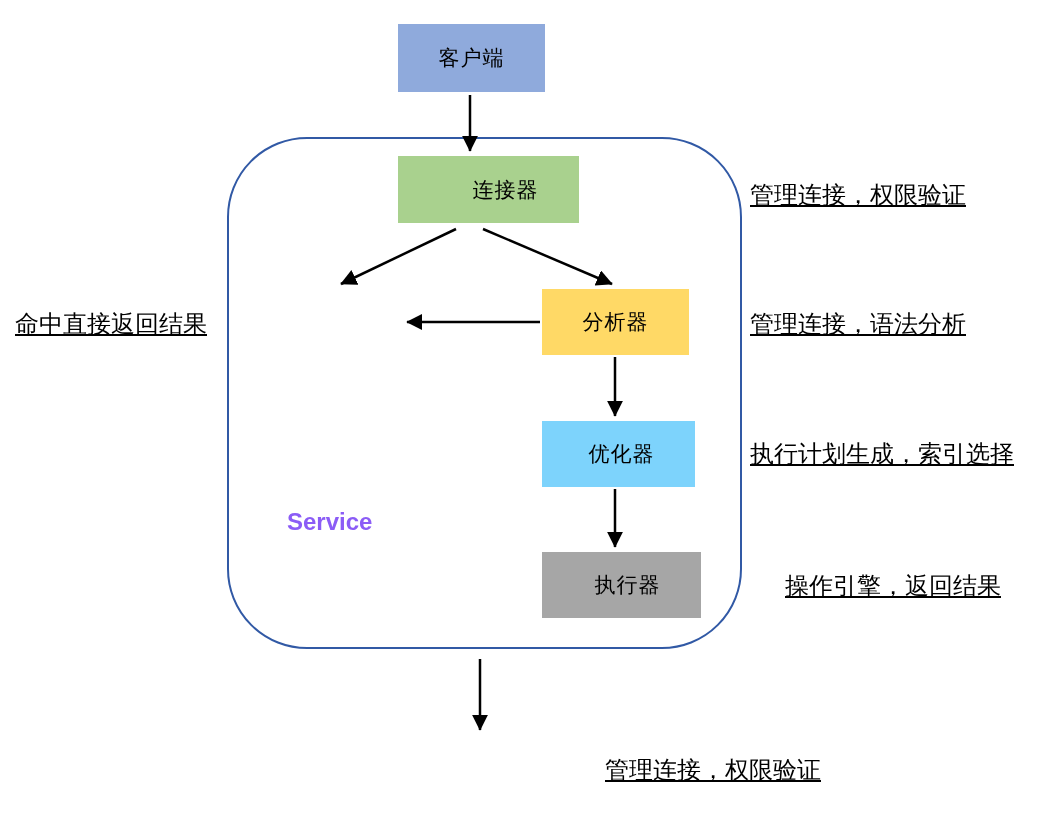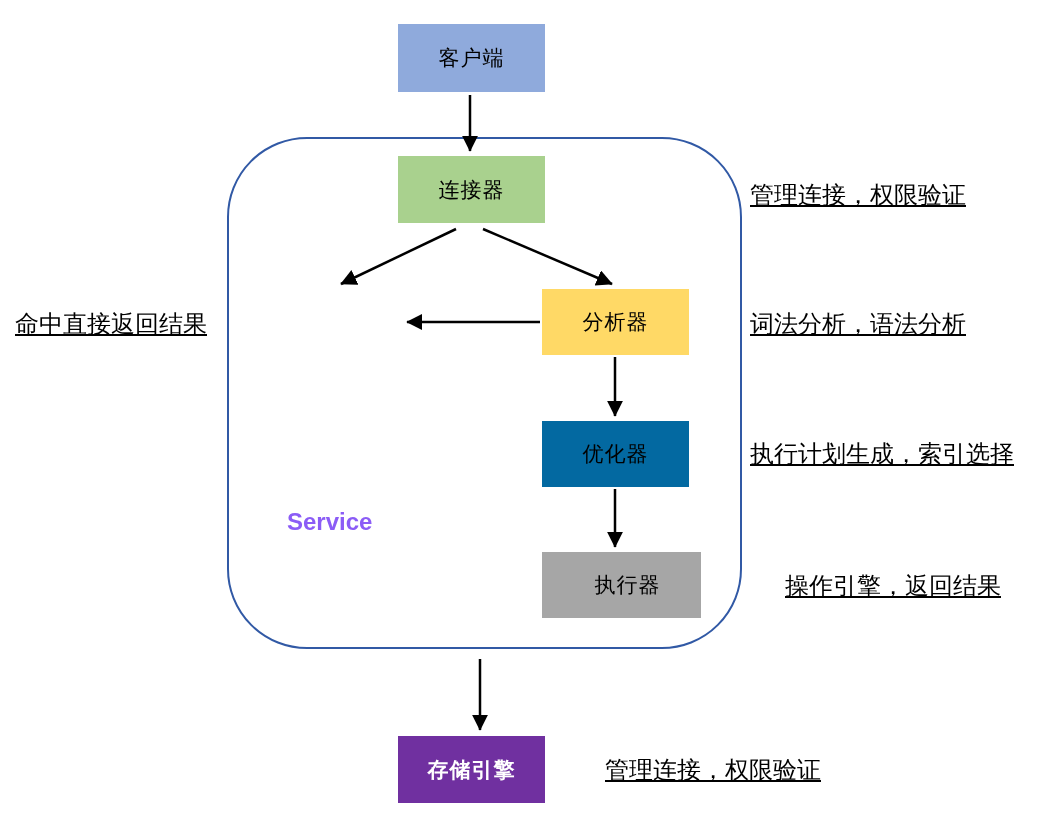--- a/index.html
+++ b/index.html
@@ -29,24 +29,24 @@
     position: absolute;
     width: 147px;
     display: flex;
     align-items: center;
     justify-content: center;
     font-size: 21px;
     color: #000000;
     letter-spacing: 1px;
   }
   .node-client        { left: 398px; top: 24px;  height: 68px; background: #8FAADC; }
-  .node-connector     { left: 398px; top: 156px; height: 67px; background: #A9D18E; }
+  .node-connector     { left: 398px; top: 156px; height: 67px; background: #A9D18E; padding-left: 34px; }
   .node-query-cache   { left: 253px; top: 289px; height: 66px; background: #BF9000; }
   .node-analyzer      { left: 542px; top: 289px; height: 66px; background: #FFD966; }
-  .node-optimizer     { left: 542px; top: 421px; height: 66px; background: #0369a1; }
+  .node-optimizer     { left: 542px; top: 421px; height: 66px; background: #7dd3fc; padding-left: 6px; }
   .node-executor      { left: 542px; top: 552px; height: 66px; background: #A6A6A6; padding-left: 12px; }
   .node-storage       { left: 398px; top: 736px; height: 67px; background: #7030A0;
                         color: #ffffff; font-weight: bold; }
   .annotation {
     position: absolute;
     font-size: 24px;
     color: #000000;
     line-height: 31px;
     white-space: nowrap;
     text-decoration: underline;
@@ -109,26 +109,23 @@
   </div>
 
   <div class="node node-optimizer">
     <span>优化器</span>
   </div>
 
   <div class="node node-executor">
     <span>执行器</span>
   </div>
 
-  <div class="node node-storage">
-    <span>存储引擎</span>
-  </div>
 
   <div class="service-label">Service</div>
 
   <div class="annotation ann-connector">管理连接，权限验证</div>
   <div class="annotation ann-cache">命中直接返回结果</div>
-  <div class="annotation ann-analyzer">词法分析，语法分析</div>
+  <div class="annotation ann-analyzer">管理连接，语法分析</div>
   <div class="annotation ann-optimizer">执行计划生成，索引选择</div>
   <div class="annotation ann-executor">操作引擎，返回结果</div>
   <div class="annotation ann-storage">管理连接，权限验证</div>
 
 </div>
 
 </body></html>

